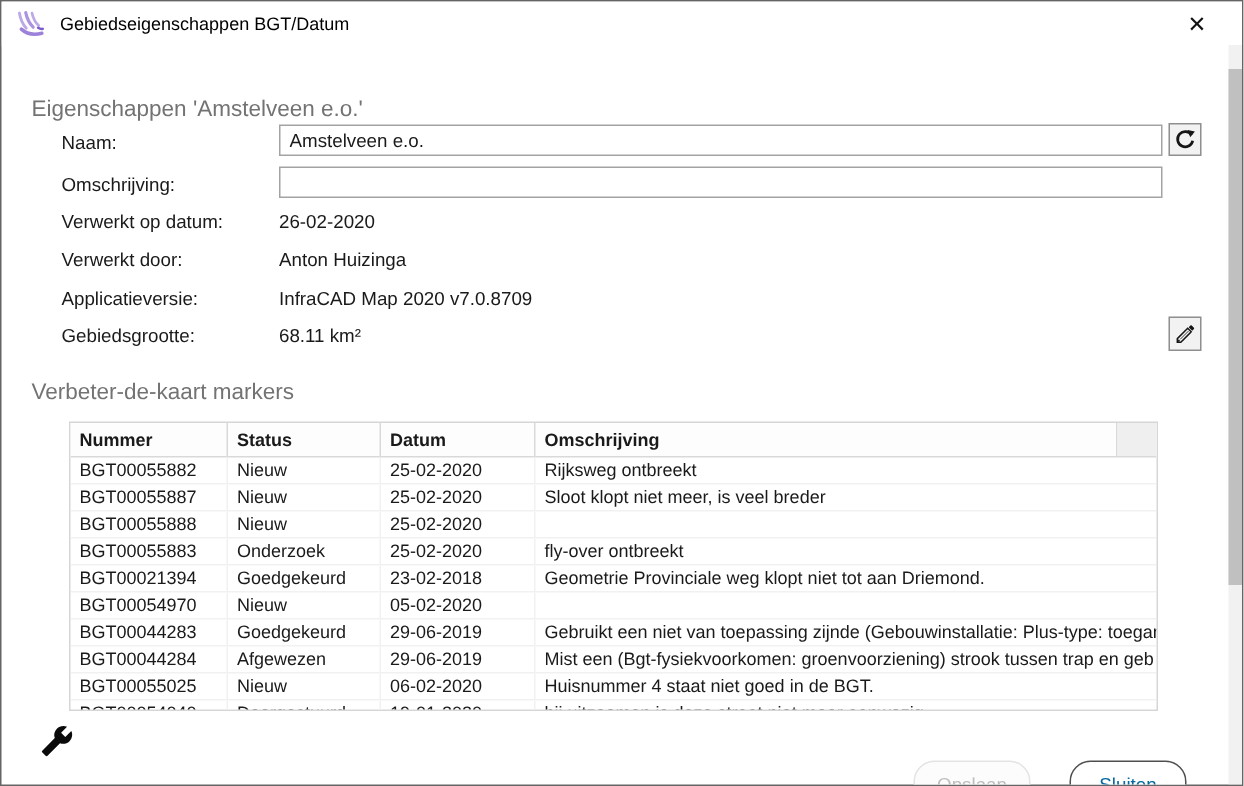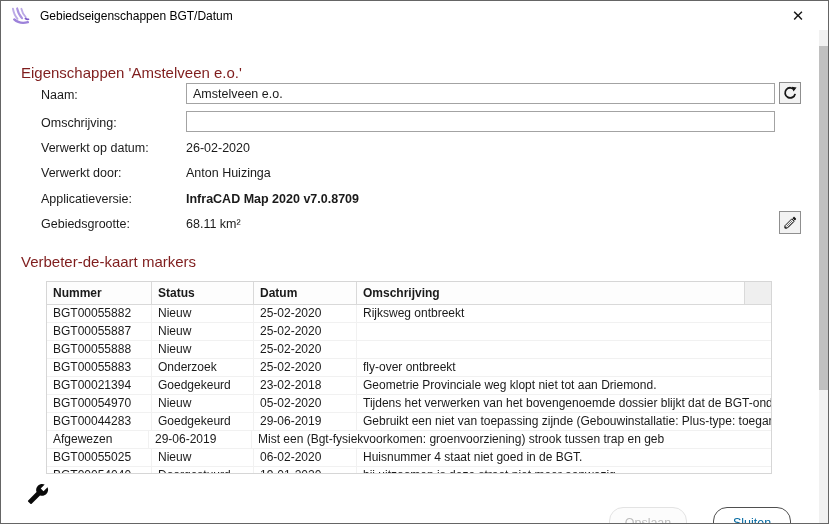--- a/index.html
+++ b/index.html
@@ -6,21 +6,21 @@
   .window {
     position:relative; width:829px; height:524px; background:#ffffff;
     border:1px solid #656565; box-sizing:border-box; overflow:hidden; color:#1a1a1a;
   }
   
   .titlebar { position:absolute; left:0; top:0; right:0; height:30px; background:#fff; display:flex; align-items:center; }
   .app-icon { margin-left:9px; width:22px; height:19px; flex:0 0 auto; }
   .title-text { margin-left:8px; font-size:12px; color:#000; }
   .close-btn { position:absolute; right:10px; top:0; width:40px; height:30px; display:flex; align-items:center; justify-content:center; font-size:15px; color:#111; cursor:default; }
   
-  .section-heading { position:absolute; left:20px; font-size:15px; color:#7f1d1d; }
+  .section-heading { position:absolute; left:20px; font-size:15px; color:#737373; }
   
   .lbl { position:absolute; left:40px; font-size:12.5px; white-space:nowrap; }
   .val { position:absolute; left:185px; font-size:12.5px; white-space:nowrap; }
   .txt-input {
     position:absolute; left:185px; width:575px; height:19px; border:1px solid #a3a3a3;
     font-family:"Liberation Sans", sans-serif; font-size:12.5px; padding:0 6px; color:#1a1a1a; outline:none;
   }
   .tool-btn {
     position:absolute; left:778px; width:22px; height:22px; box-sizing:border-box;
     background:#f2f2f2; border:1px solid #8f8f8f; display:flex; align-items:center; justify-content:center; padding:0;
@@ -85,21 +85,21 @@
   <span class="lbl" style="top:115px;">Omschrijving:</span>
   <input class="txt-input" style="top: 110px;" type="text" value="">
 
   <span class="lbl" style="top:140px;">Verwerkt op datum:</span>
   <span class="val" style="top:140px;">26-02-2020</span>
 
   <span class="lbl" style="top:165px;">Verwerkt door:</span>
   <span class="val" style="top:165px;">Anton Huizinga</span>
 
   <span class="lbl" style="top:191px;">Applicatieversie:</span>
-  <span class="val" style="top:191px;font-weight:bold;">InfraCAD Map 2020 v7.0.8709</span>
+  <span class="val" style="top:191px;">InfraCAD Map 2020 v7.0.8709</span>
 
   <span class="lbl" style="top:216px;">Gebiedsgrootte:</span>
   <span class="val" style="top:216px;">68.11 km²</span>
   <button class="tool-btn" style="top:210px; height:23px;">
     <svg width="15" height="15" viewBox="0 0 24 24">
       <path d="M3 17.25V21h3.75L17.81 9.94l-3.75-3.75L3 17.25z" fill="none" stroke="#161616" stroke-width="1.6"></path>
       <path d="M20.71 7.04c.39-.39.39-1.02 0-1.41l-2.34-2.34c-.39-.39-1.02-.39-1.41 0l-1.83 1.83 3.75 3.75 1.83-1.83z" fill="#161616"></path>
       <path d="M6 18 L15 9 M8 20 L16.5 11.5" stroke="#161616" stroke-width="0.9"></path>
       <path d="M3 21 l1.2-3.2 2 2z" fill="#161616"></path>
     </svg>
@@ -119,20 +119,21 @@
     <div class="trow">
       <div class="td c-nummer">BGT00055882</div>
       <div class="td c-status">Nieuw</div>
       <div class="td c-datum">25-02-2020</div>
       <div class="td c-omschr">Rijksweg ontbreekt</div>
     </div>
     <div class="trow">
       <div class="td c-nummer">BGT00055887</div>
       <div class="td c-status">Nieuw</div>
       <div class="td c-datum">25-02-2020</div>
+      <div class="td c-omschr">Sloot klopt niet meer, is veel breder</div>
     </div>
     <div class="trow">
       <div class="td c-nummer">BGT00055888</div>
       <div class="td c-status">Nieuw</div>
       <div class="td c-datum">25-02-2020</div>
     </div>
     <div class="trow">
       <div class="td c-nummer">BGT00055883</div>
       <div class="td c-status">Onderzoek</div>
       <div class="td c-datum">25-02-2020</div>
@@ -141,29 +142,29 @@
     <div class="trow">
       <div class="td c-nummer">BGT00021394</div>
       <div class="td c-status">Goedgekeurd</div>
       <div class="td c-datum">23-02-2018</div>
       <div class="td c-omschr">Geometrie Provinciale weg klopt niet tot aan Driemond.</div>
     </div>
     <div class="trow">
       <div class="td c-nummer">BGT00054970</div>
       <div class="td c-status">Nieuw</div>
       <div class="td c-datum">05-02-2020</div>
-      <div class="td c-omschr">Tijdens het verwerken van het bovengenoemde dossier blijkt dat de BGT-ond</div>
     </div>
     <div class="trow">
       <div class="td c-nummer">BGT00044283</div>
       <div class="td c-status">Goedgekeurd</div>
       <div class="td c-datum">29-06-2019</div>
       <div class="td c-omschr">Gebruikt een niet van toepassing zijnde (Gebouwinstallatie: Plus-type: toegan</div>
     </div>
     <div class="trow">
+      <div class="td c-nummer">BGT00044284</div>
       <div class="td c-status">Afgewezen</div>
       <div class="td c-datum">29-06-2019</div>
       <div class="td c-omschr">Mist een (Bgt-fysiekvoorkomen: groenvoorziening) strook tussen trap en geb</div>
     </div>
     <div class="trow">
       <div class="td c-nummer">BGT00055025</div>
       <div class="td c-status">Nieuw</div>
       <div class="td c-datum">06-02-2020</div>
       <div class="td c-omschr">Huisnummer 4 staat niet goed in de BGT.</div>
     </div>

